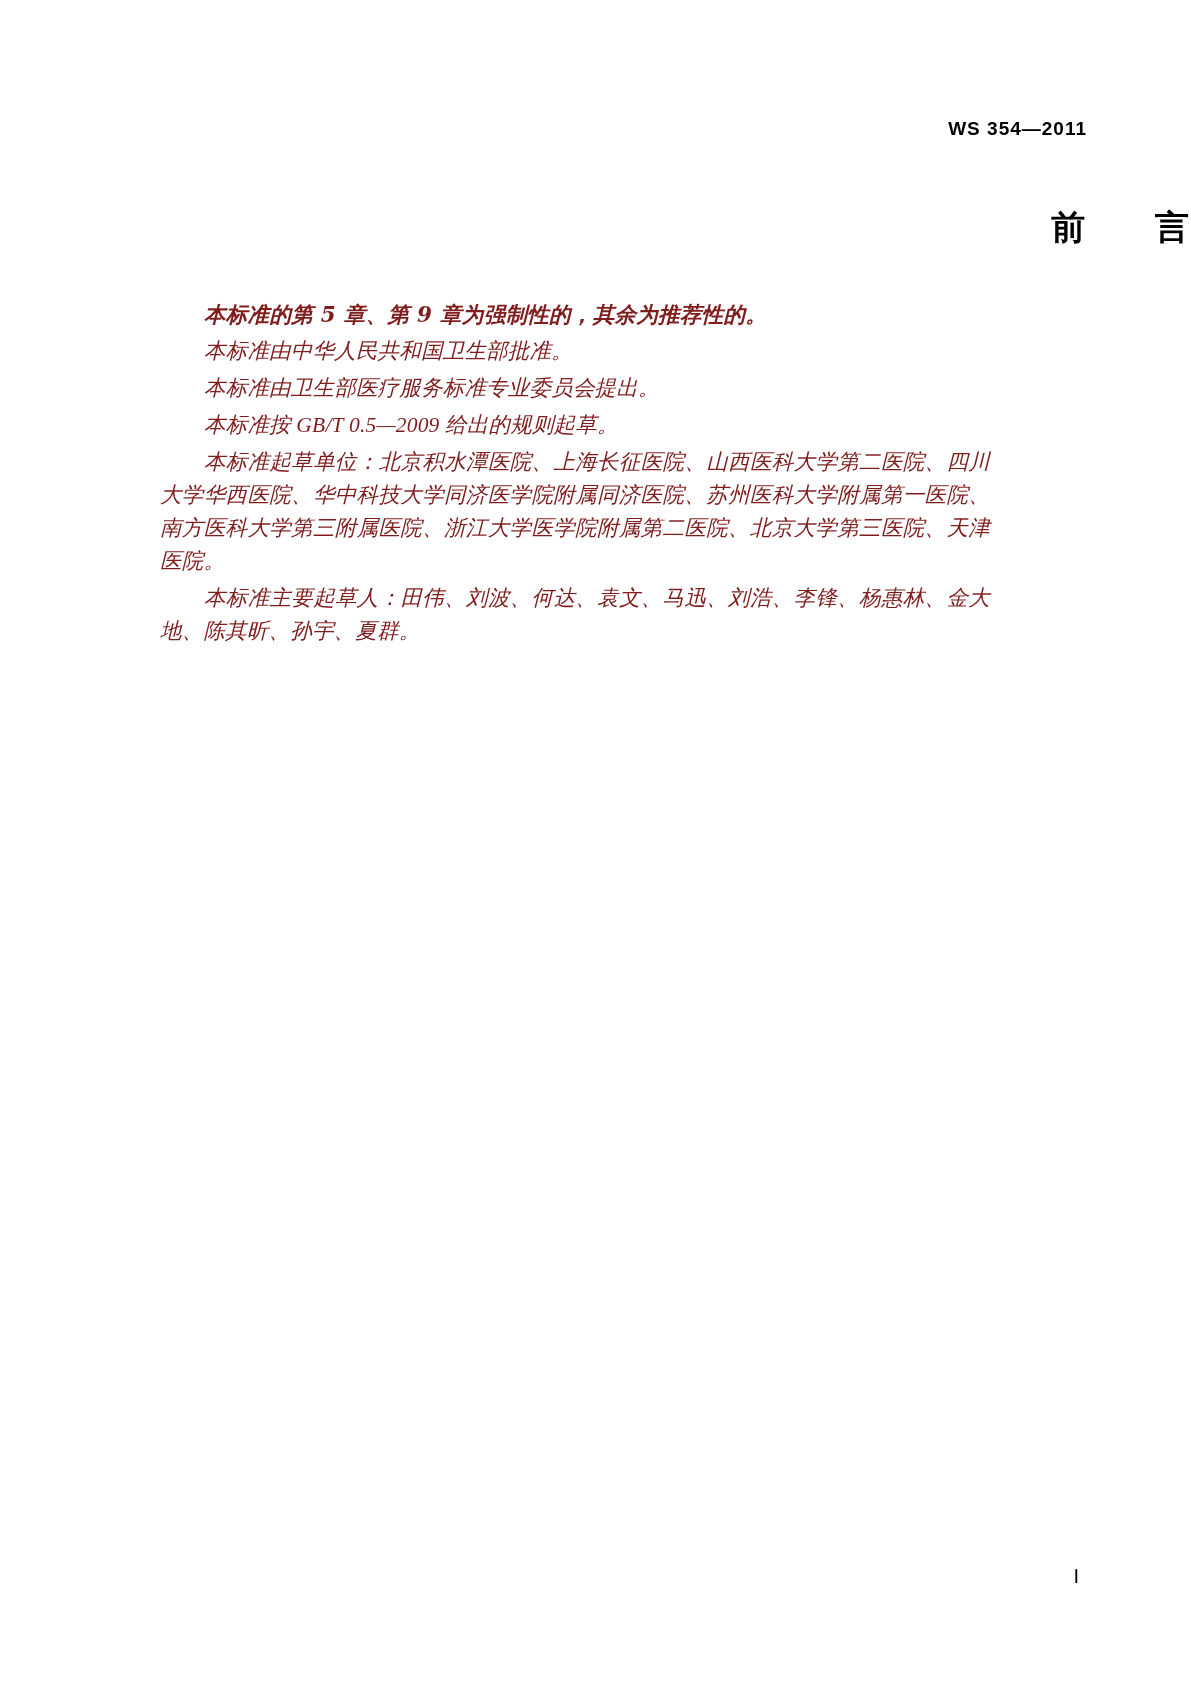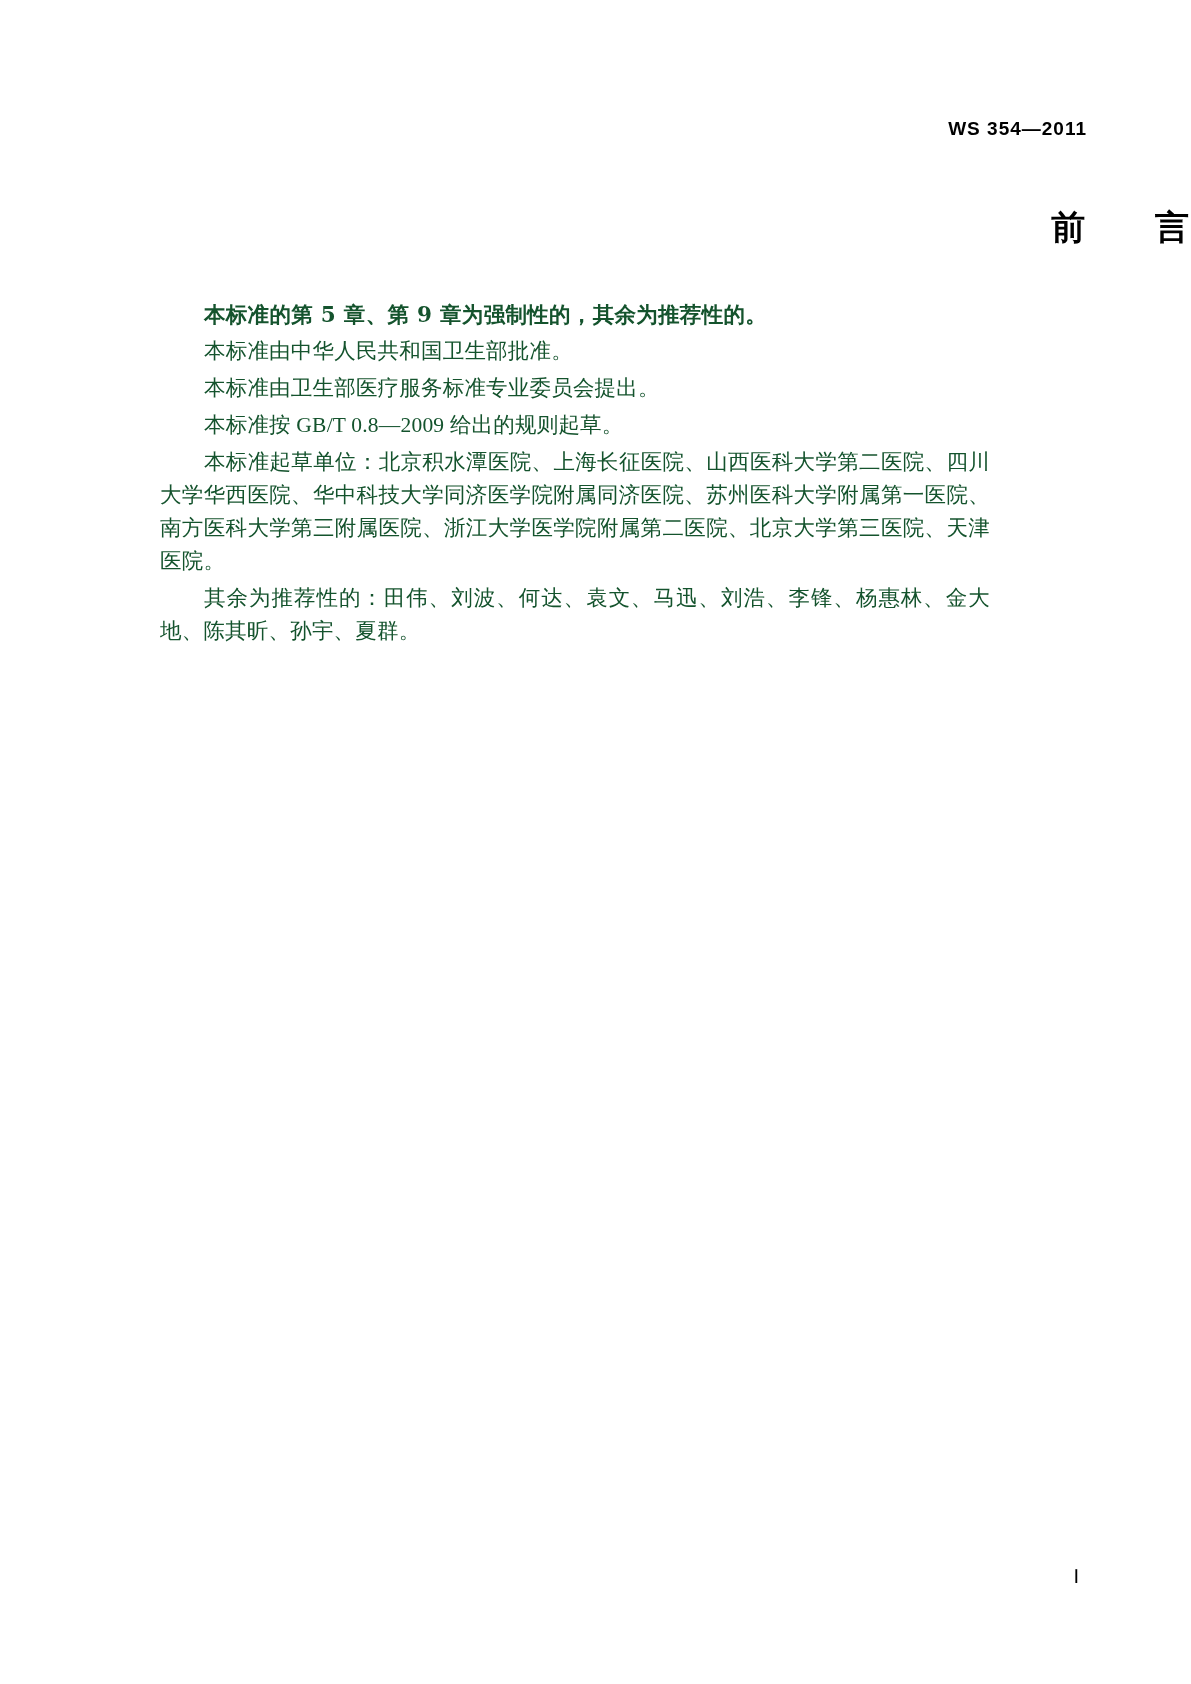--- a/index.html
+++ b/index.html
@@ -42,21 +42,22 @@
     display: inline-block;
     width: 40px;
   }
   .body-block {
     position: absolute;
     top: 298px;
     left: 160px;
     width: 830px;
     font-size: 21.5px;
     line-height: 33px;
-    color: #14532d;
+    color: #7f1d1d;
+    font-style: italic;
   }
   .para {
     margin: 0 0 4px 0;
     text-indent: 44px;
     text-align: justify;
     letter-spacing: 0.2px;
   }
   .para.bold {
     font-family: "DejaVu Serif", "Liberation Serif", serif;
     font-weight: bold;
@@ -81,20 +82,20 @@
   <div class="doc-title">
     <span>前</span>
     <span class="gap"></span>
     <span>言</span>
   </div>
 
   <div class="body-block">
     <p class="para bold">本标准的第 5 章、第 9 章为强制性的，其余为推荐性的。</p>
     <p class="para">本标准由中华人民共和国卫生部批准。</p>
     <p class="para">本标准由卫生部医疗服务标准专业委员会提出。</p>
-    <p class="para">本标准按 GB/T 0.8—2009 给出的规则起草。</p>
+    <p class="para">本标准按 GB/T 0.5—2009 给出的规则起草。</p>
     <p class="para">本标准起草单位：北京积水潭医院、上海长征医院、山西医科大学第二医院、四川大学华西医院、华中科技大学同济医学院附属同济医院、苏州医科大学附属第一医院、南方医科大学第三附属医院、浙江大学医学院附属第二医院、北京大学第三医院、天津医院。</p>
-    <p class="para">其余为推荐性的：田伟、刘波、何达、袁文、马迅、刘浩、李锋、杨惠林、金大地、陈其昕、孙宇、夏群。</p>
+    <p class="para">本标准主要起草人：田伟、刘波、何达、袁文、马迅、刘浩、李锋、杨惠林、金大地、陈其昕、孙宇、夏群。</p>
   </div>
 
   <div class="page-number">Ⅰ</div>
 
 </div>
 
 </body></html>

